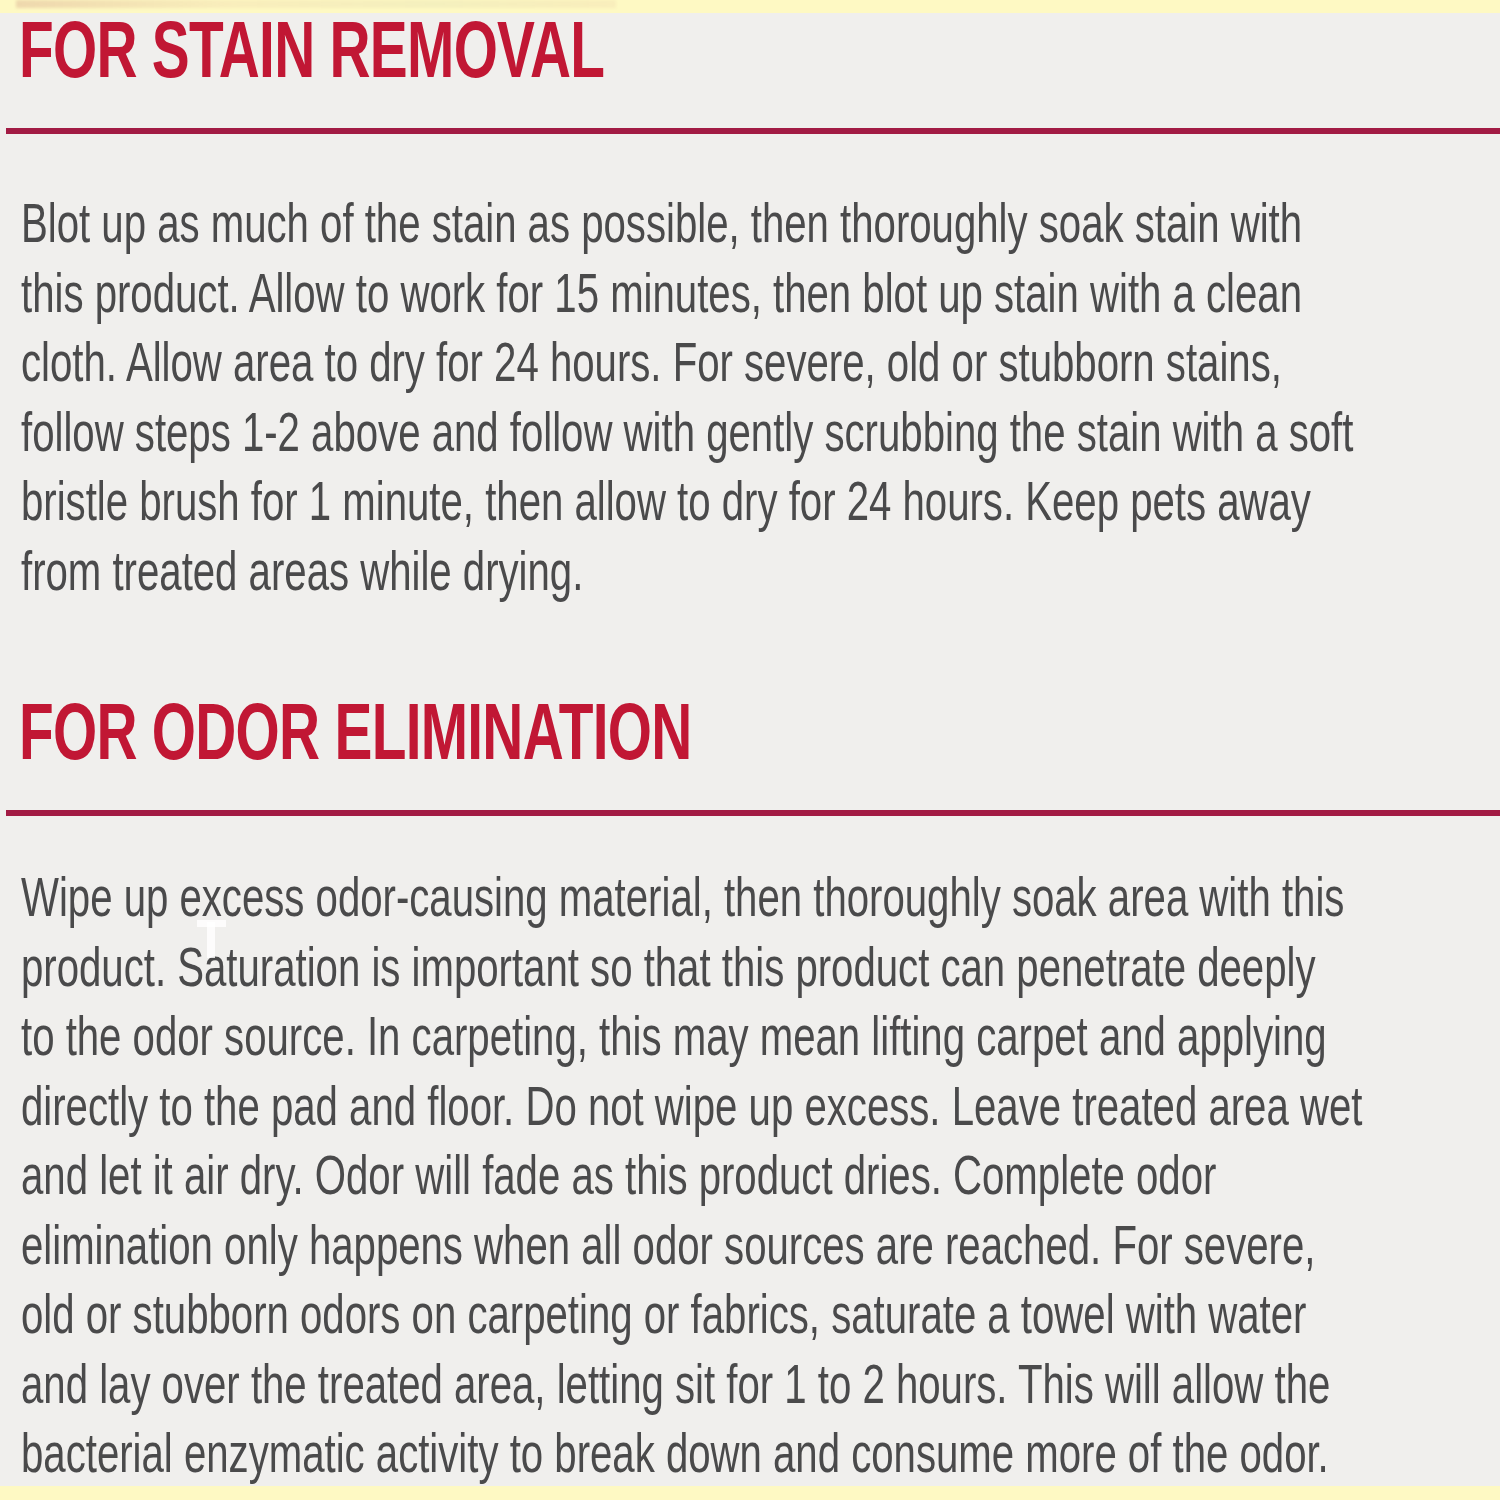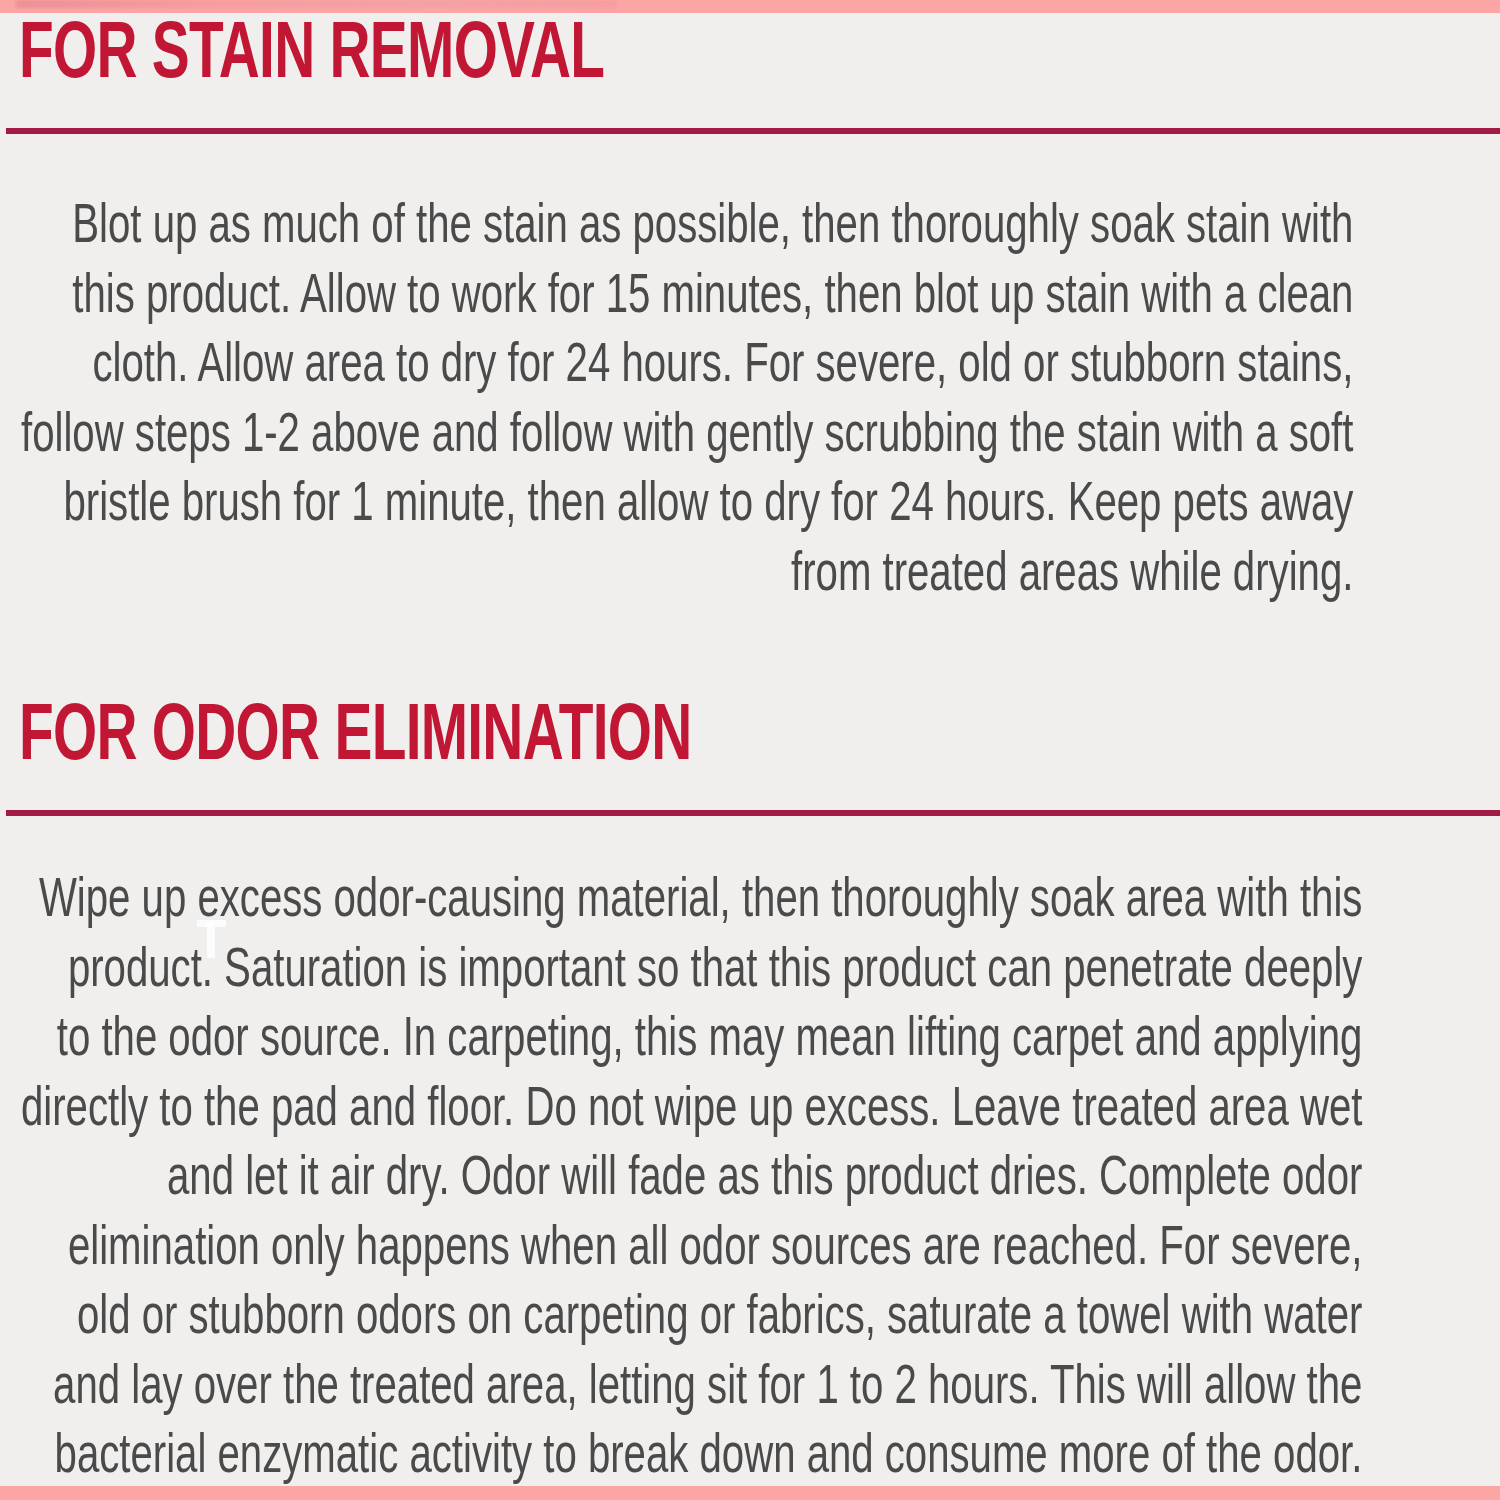--- a/index.html
+++ b/index.html
@@ -1,22 +1,21 @@
 <!DOCTYPE html>
 <html><head>
 <meta charset="utf-8">
 <style>
   html,body{margin:0;padding:0;}
   .page{
     position:relative;
     width:1500px;height:1500px;
-    background:#fca5a5;
+    background:#fef9c3;
     overflow:hidden;
     font-family:"Liberation Sans",sans-serif;
-    text-align:right;
   }
   .paper{
     position:absolute;left:0;right:0;top:13px;bottom:14px;
     background:#f0efed;
   }
   
   .top-smudge{
     position:absolute;left:16px;top:0;width:600px;height:8px;
     background:linear-gradient(90deg,
       rgba(150,30,50,0.30),

